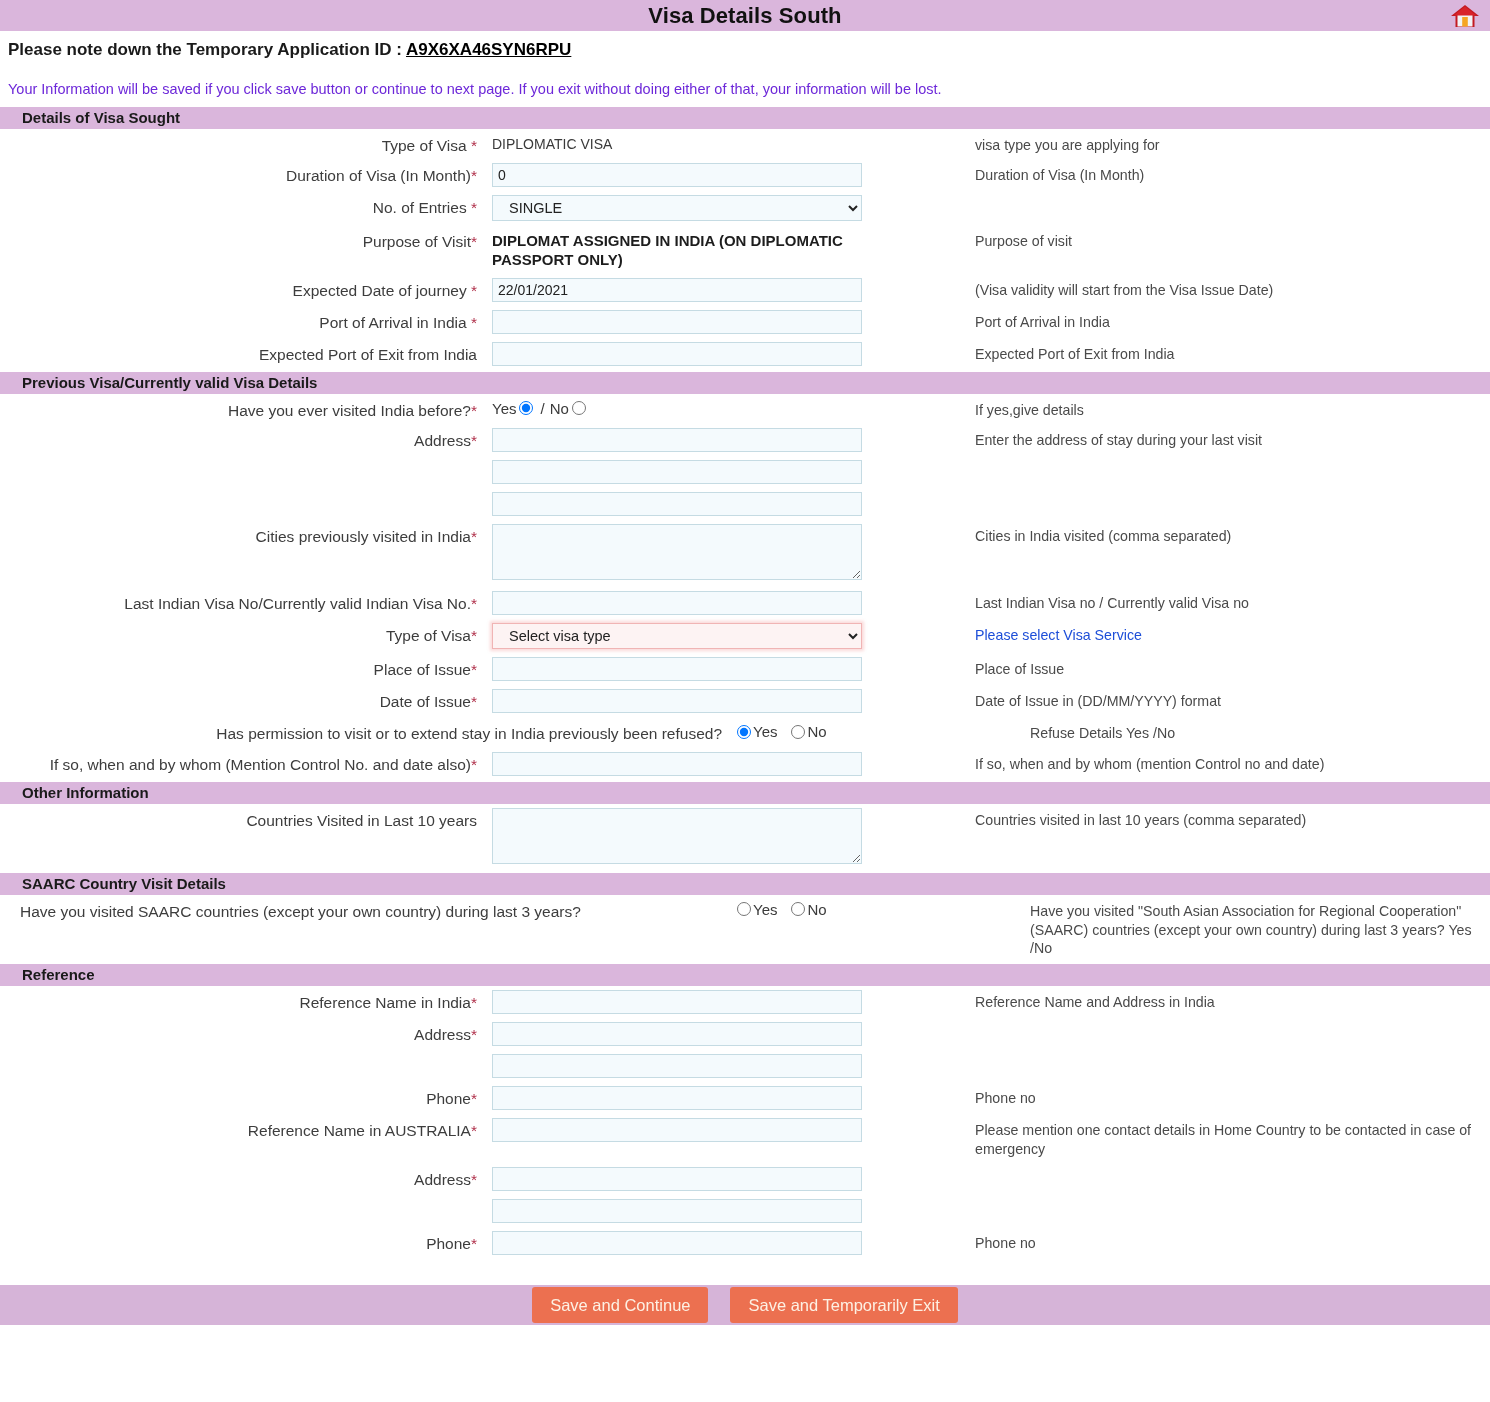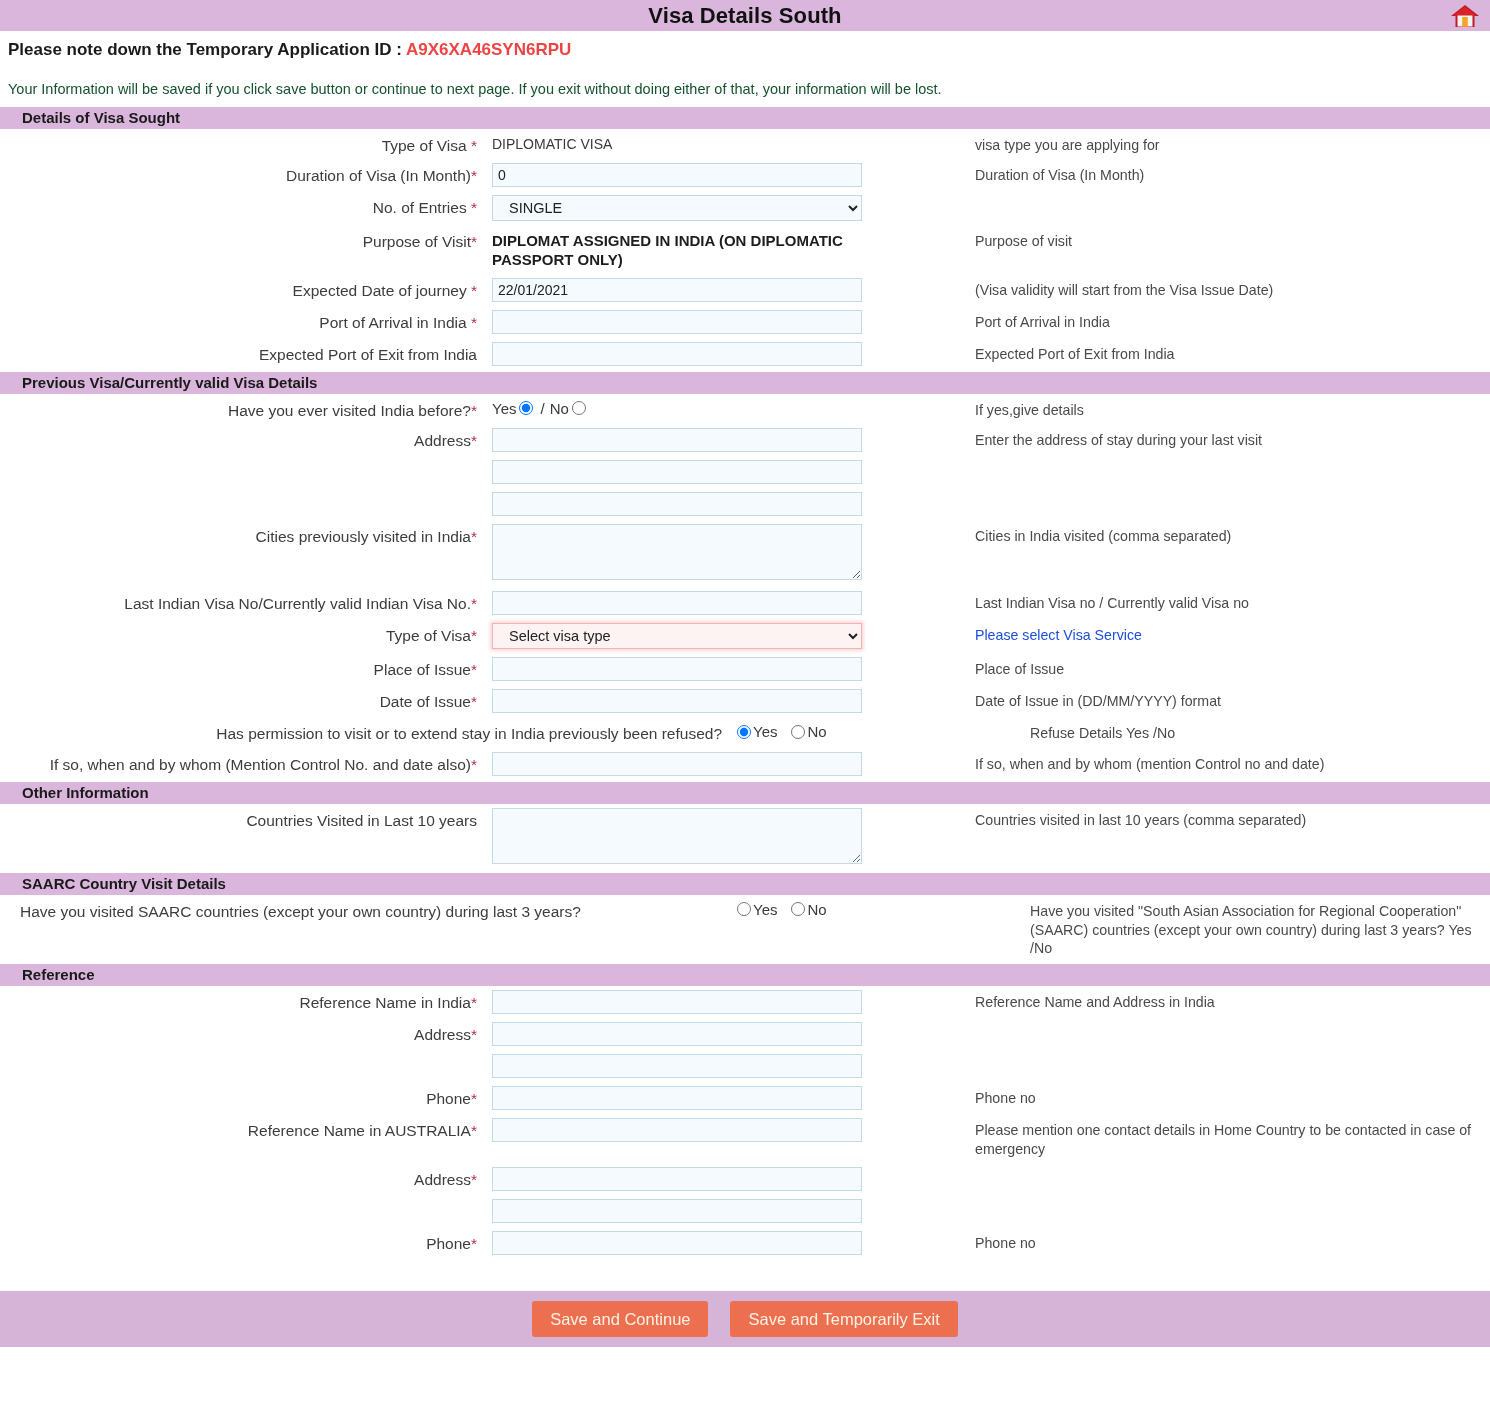--- a/index.html
+++ b/index.html
@@ -52,28 +52,29 @@
   }
 
   
   .notice {
     padding: 9px 0 0 8px;
     font-size: 17px;
     font-weight: bold;
     color: #1a1a1a;
   }
   .notice .appid {
-    color: #ef4444;
+    color: #000000;
     font-weight: bold;
+    text-decoration: underline;
   }
   .subnotice {
     padding: 21px 0 10px 8px;
     font-size: 14.5px;
     font-weight: normal;
-    color: #14532d;
+    color: #6d28d9;
   }
 
   
   .section-header {
     background: #dab6dc;
     height: 22px;
     line-height: 22px;
     padding-left: 22px;
     font-weight: bold;
     font-size: 15px;
@@ -197,26 +198,26 @@
     vertical-align: middle;
     width: 14px;
     height: 14px;
   }
   .rwrap { display: inline-flex; align-items: center; }
   .rwrap + .rwrap { margin-left: 14px; }
 
   
   .footer {
     background: #d6b4d8;
-    height: 56px;
+    height: 40px;
     display: flex;
     align-items: center;
     justify-content: center;
     gap: 22px;
-    margin-top: 30px;
+    margin-top: 24px;
   }
   .btn {
     background: #ec7050;
     color: #fdf1e4;
     border: none;
     font-family: "Liberation Sans", sans-serif;
     font-size: 16.5px;
     padding: 9px 18px;
     border-radius: 3px;
     cursor: pointer;

